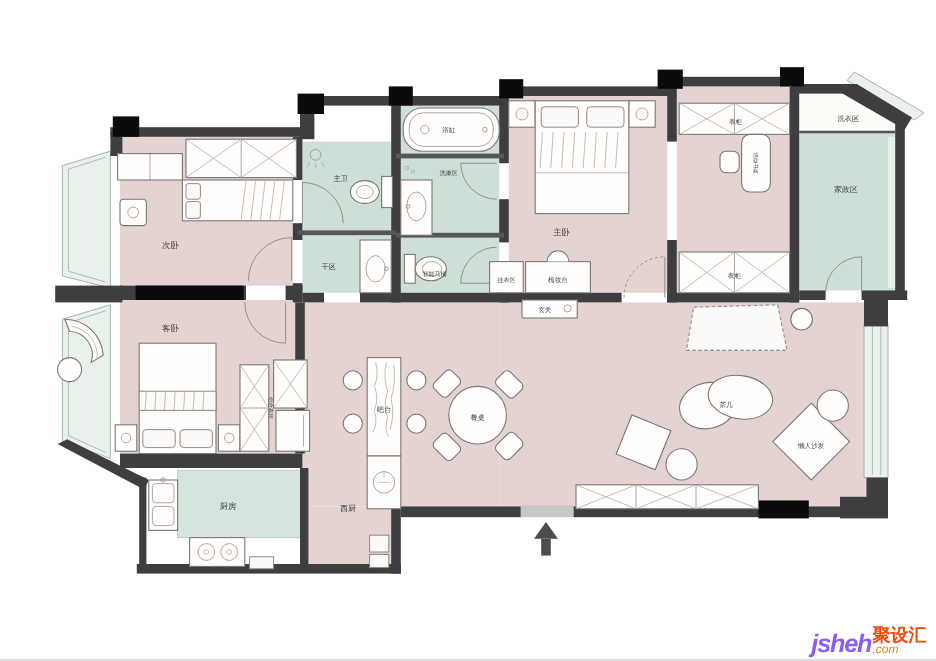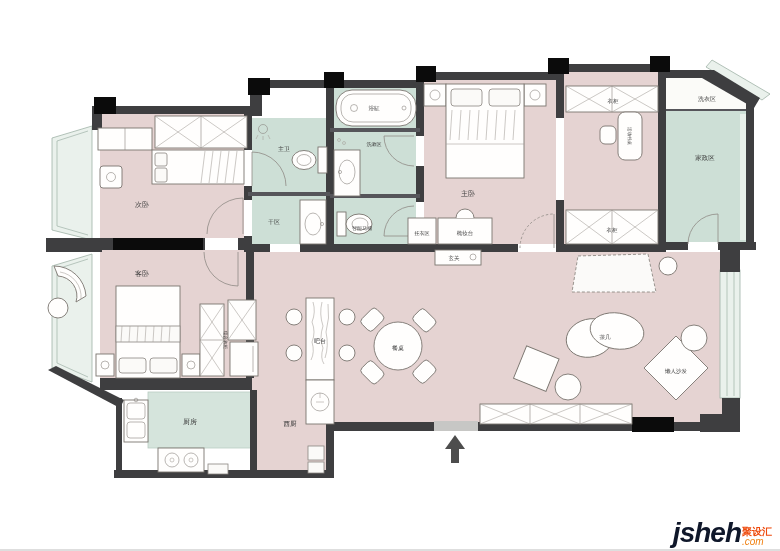--- a/index.html
+++ b/index.html
@@ -12,23 +12,23 @@
   .furn{fill:#fffefd;stroke:#7a756f;stroke-width:0.9;}
   .furn2{fill:#fbfaf8;stroke:#8a8580;stroke-width:0.8;}
   .ln{stroke:#8a8580;stroke-width:0.6;fill:none;}
   .xl{stroke:#a19c97;stroke-width:0.55;fill:none;}
   .door{fill:none;stroke:#8f8a85;stroke-width:0.8;}
   .doordash{fill:none;stroke:#8f8a85;stroke-width:0.8;stroke-dasharray:2.5 2;}
   .glz{fill:#eaf1ec;stroke:#9fb2a7;stroke-width:0.8;}
   .glzline{stroke:#9fb2a7;stroke-width:0.7;fill:none;}
   #logo{position:absolute;right:8px;bottom:4px;display:flex;align-items:flex-end;
         line-height:1;user-select:none;}
-  #logo .big{font-size:28px;font-weight:bold;font-style:italic;color:#0f172a;letter-spacing:-1px;}
+  #logo .big{font-size:21px;font-weight:bold;font-style:italic;color:#8b5cf6;letter-spacing:-1px;}
   #logo .col{display:flex;flex-direction:column;align-items:flex-start;margin-left:1px;}
-  #logo .cn{font-size:10px;font-weight:bold;color:#ee4b0e;letter-spacing:0;}
+  #logo .cn{font-size:15px;font-weight:bold;color:#ee4b0e;letter-spacing:0;}
   #logo .tld{font-size:10px;font-weight:normal;font-style:italic;color:#f08011;}
   #baseline{position:absolute;left:0;bottom:0;width:780px;height:2px;background:#dedede;}
 </style>
 </head>
 <body>
 
 <div id="stage">
 <svg width="780" height="551" viewBox="0 0 780 551">
 
   <g>

